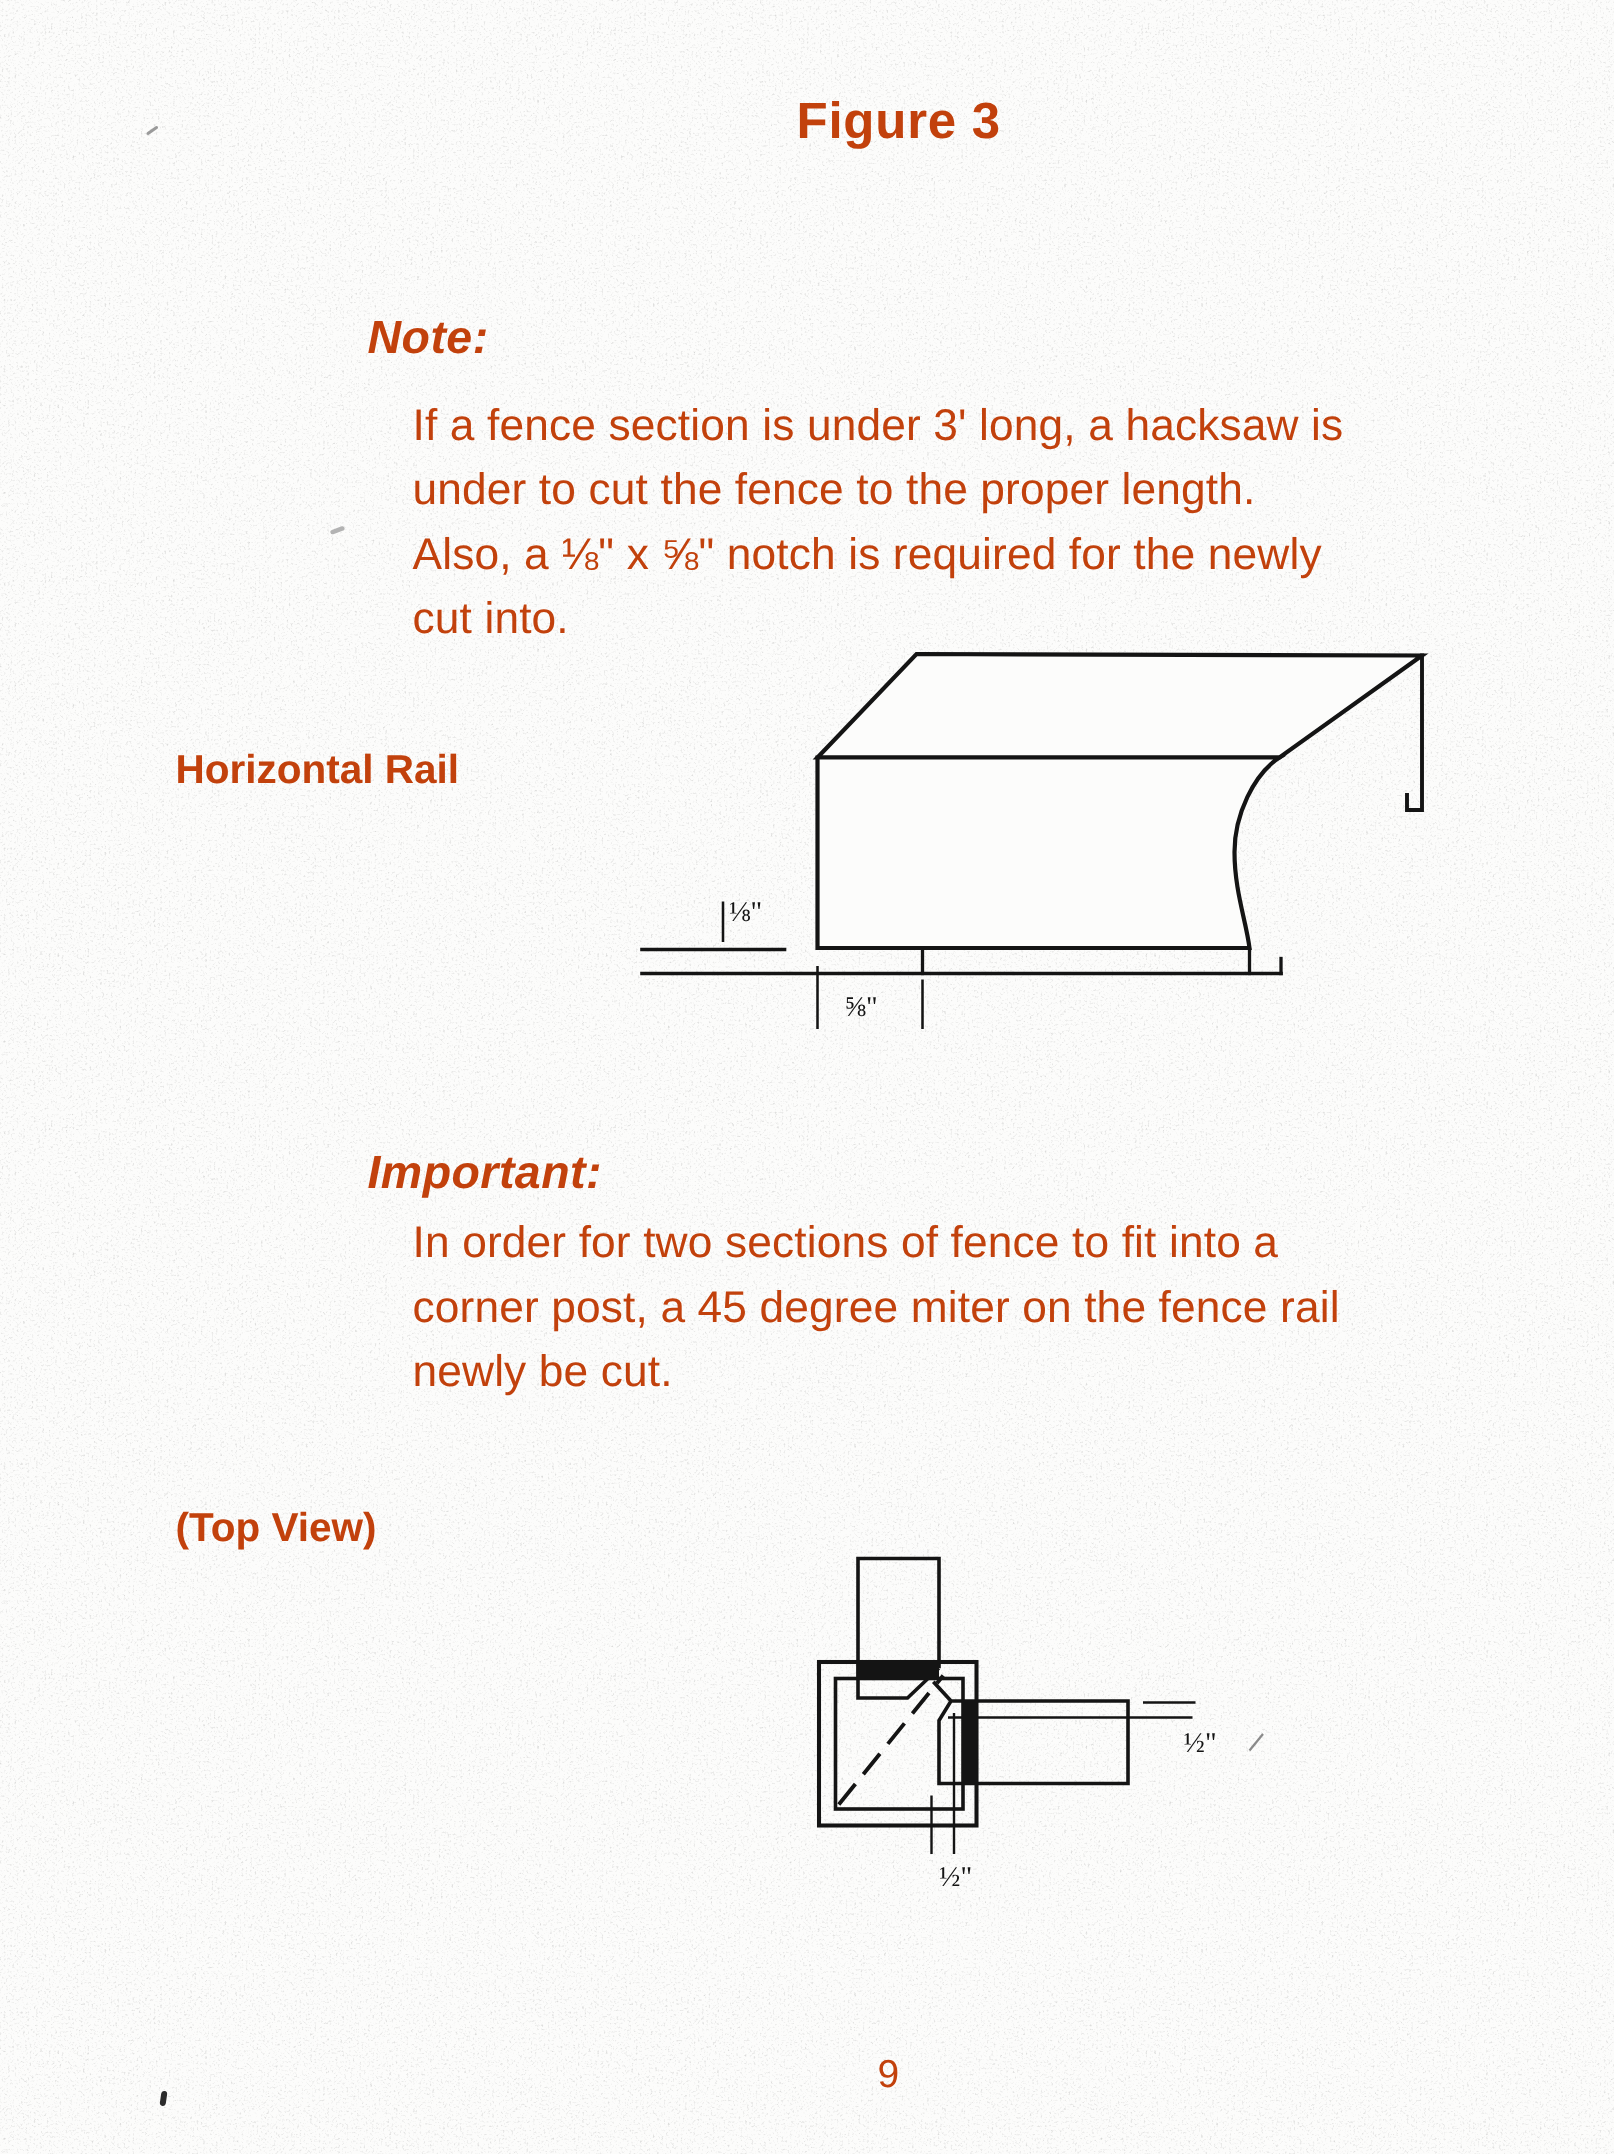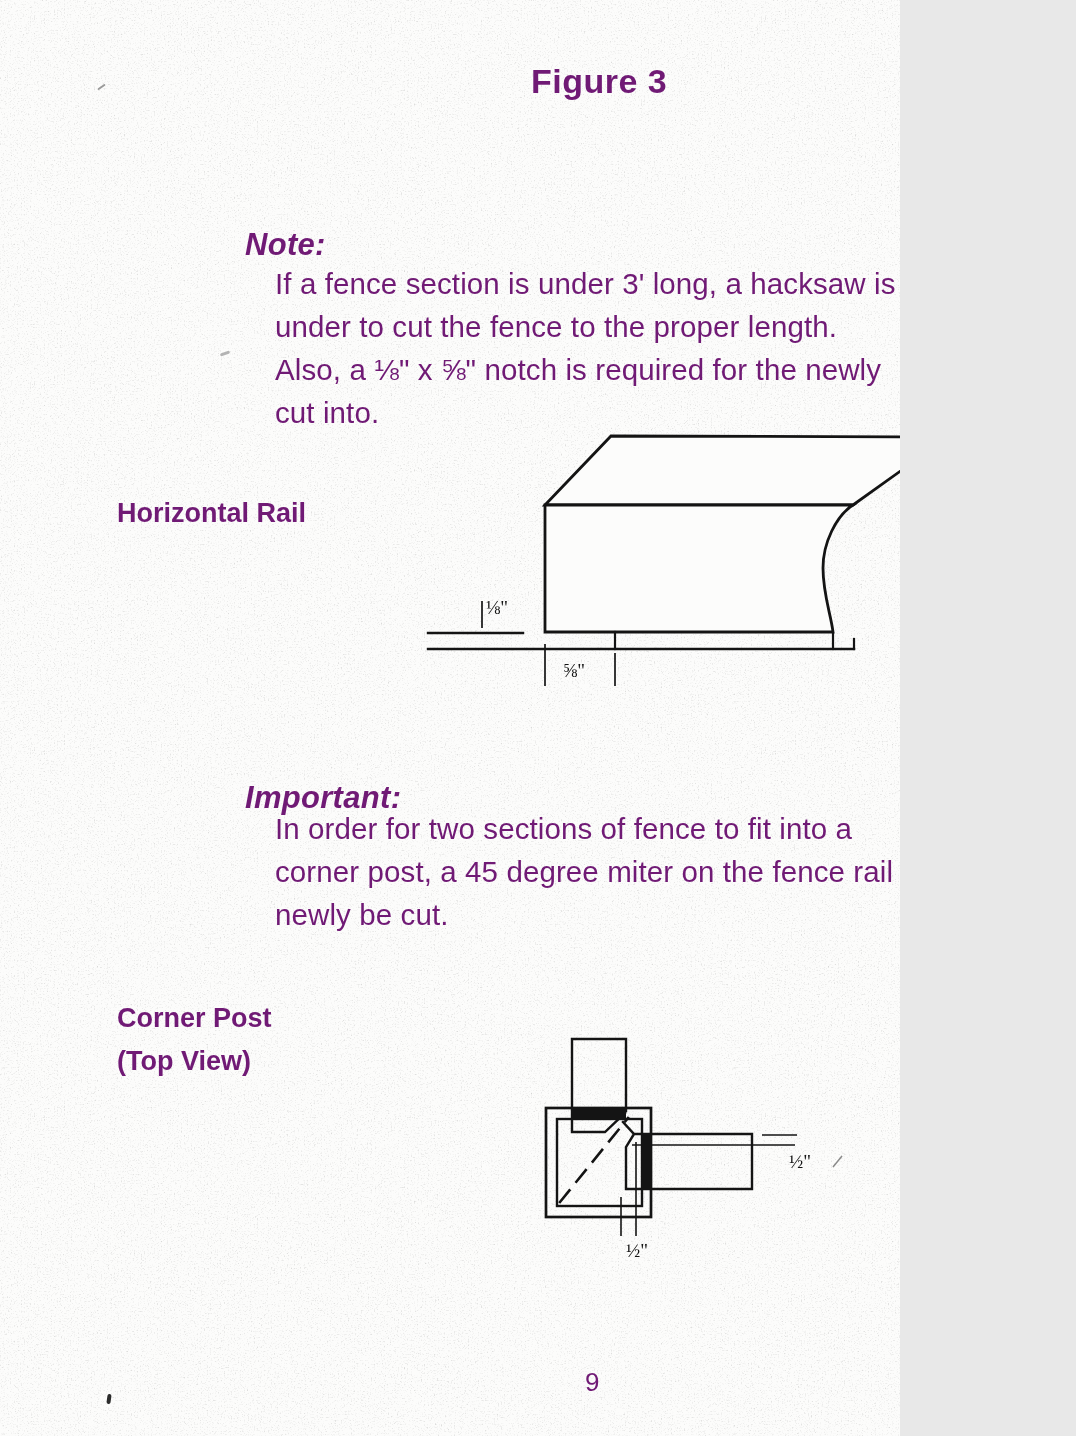--- a/index.html
+++ b/index.html
@@ -1,42 +1,42 @@
 <!DOCTYPE html>
 <html><head>
 <meta charset="utf-8">
 <style>
   * { margin:0; padding:0; box-sizing:border-box; }
   html,body { background:#e8e8e8; }
   .page {
     position:relative;
-    width:900px; height:1436px;
+    width:1076px; height:1436px;
     background:#fcfcfb;
     overflow:hidden;
     font-family:"Liberation Sans", sans-serif;
-    color:#701a75;
+    color:#c2410c;
   }
   .abs { position:absolute; }
   .fig-title {
     left:531px; top:62px;
     font-size:34px; font-weight:bold; letter-spacing:0.5px;
   }
   .blk-heading {
     font-size:31px; font-weight:bold; font-style:italic; letter-spacing:0.3px;
   }
   .body-text {
     font-size:29.5px; line-height:43px; letter-spacing:0.1px;
   }
   .side-label {
     font-size:27px; font-weight:bold; line-height:43px;
   }
-  .note-head   { left:245px; top:227px;text-align:center; }
+  .note-head   { left:245px; top:207px;text-align:center; }
   .note-body   { left:275px; top:262px; }
   .rail-label  { left:117px; top:492px; }
-  .imp-head    { left:245px; top:780px;text-align:right; }
+  .imp-head    { left:245px; top:764px;text-align:right; }
   .imp-body    { left:275px; top:807px; }
   .post-label  { left:117px; top:997px; }
   .page-num    { left:585px; top:1367px; font-size:26px; }
   svg.diagram  { position:absolute; overflow:visible; }
   .dim-text {
     font-family:"Liberation Serif", serif;
     font-size:19px; fill:#141414;
   }
   .speck { position:absolute; background:#7d7d7d; border-radius:2px; }
   .speck.s1 { left:107px; top:1394px; width:4px; height:10px; background:#2b2b2b; transform:rotate(8deg); }
@@ -94,21 +94,20 @@
   </svg>
 
   <div class="abs blk-heading imp-head">Important:</div>
   <div class="abs body-text imp-body">
     <div>In order for two sections of fence to fit into a</div>
     <div>corner post, a 45 degree miter on the fence rail</div>
     <div>newly be cut.</div>
   </div>
 
   <div class="abs side-label post-label">
-    <div>Corner Post</div>
     <div>(Top View)</div>
   </div>
 
   <svg class="diagram" style="left:500px; top:1025px;" width="420" height="245" viewBox="500 1025 420 245">
     <g stroke="#141414" fill="none" stroke-linecap="square">
 
       <path d="M572,1132 L572,1039 M572,1039 L626,1039 M626,1039 L626,1111 M572,1132 L605,1132 L625,1113" stroke-width="2.4"></path>
 
       <path d="M634,1134 L752,1134 L752,1189 L626,1189 L626,1147 L634,1134 M623,1122 L634,1134" stroke-width="2.4"></path>
 

